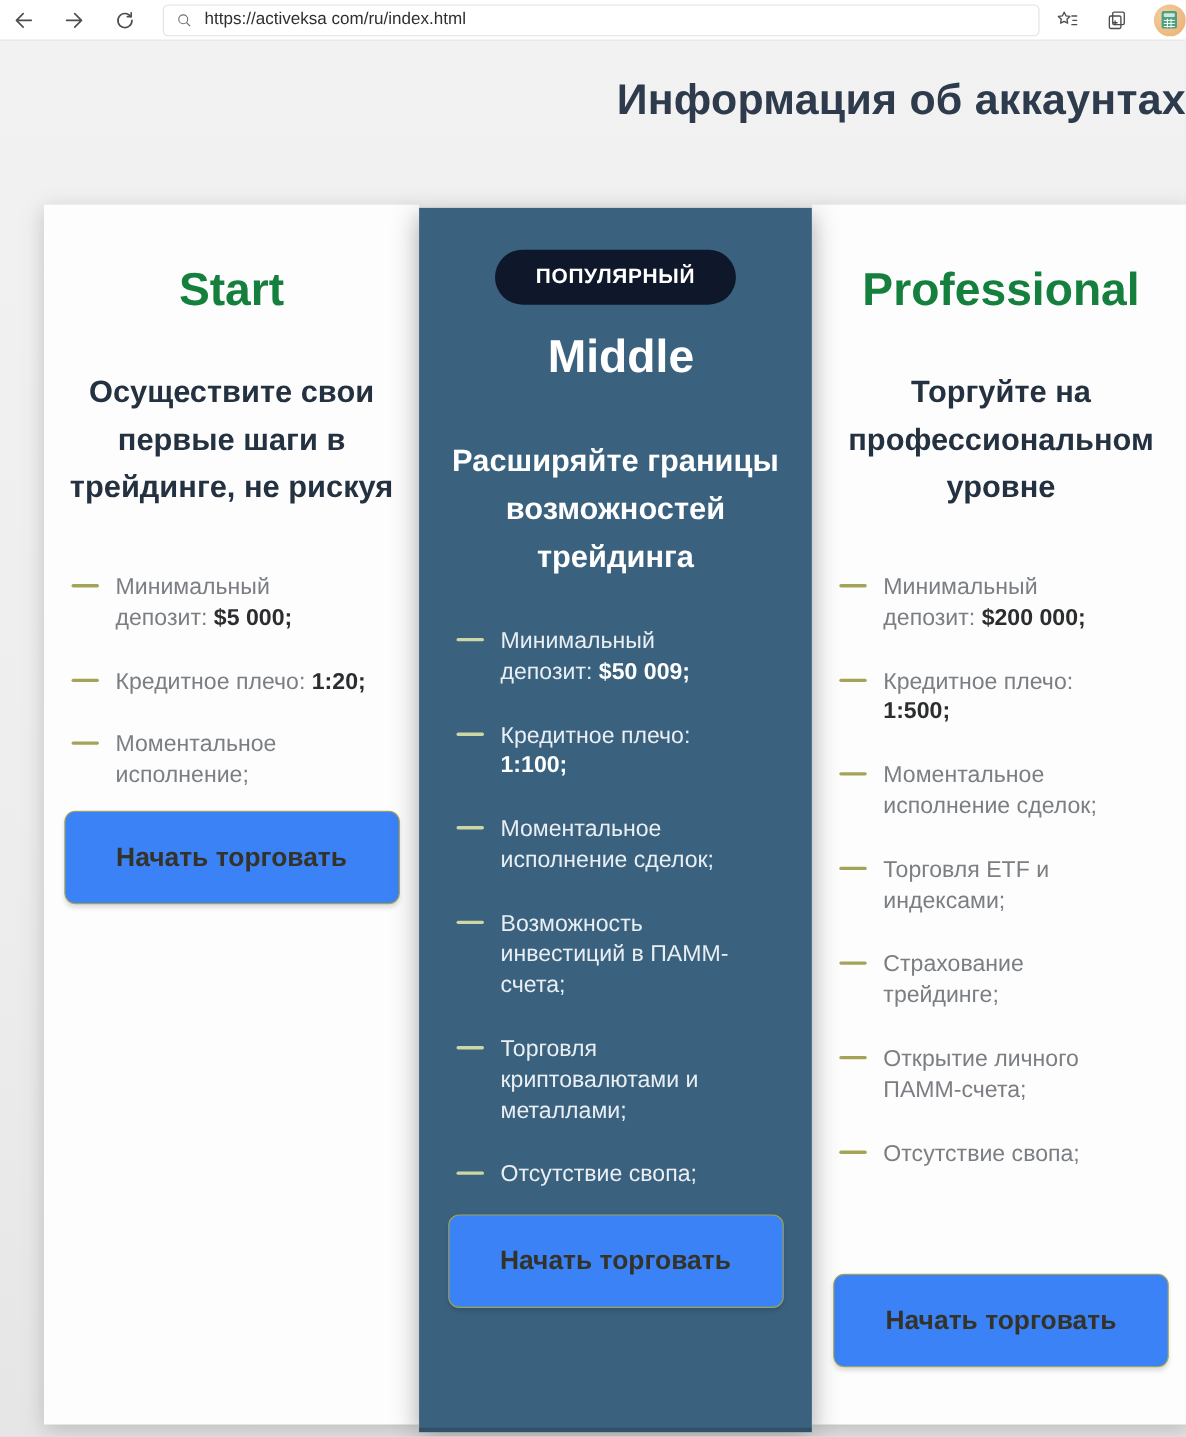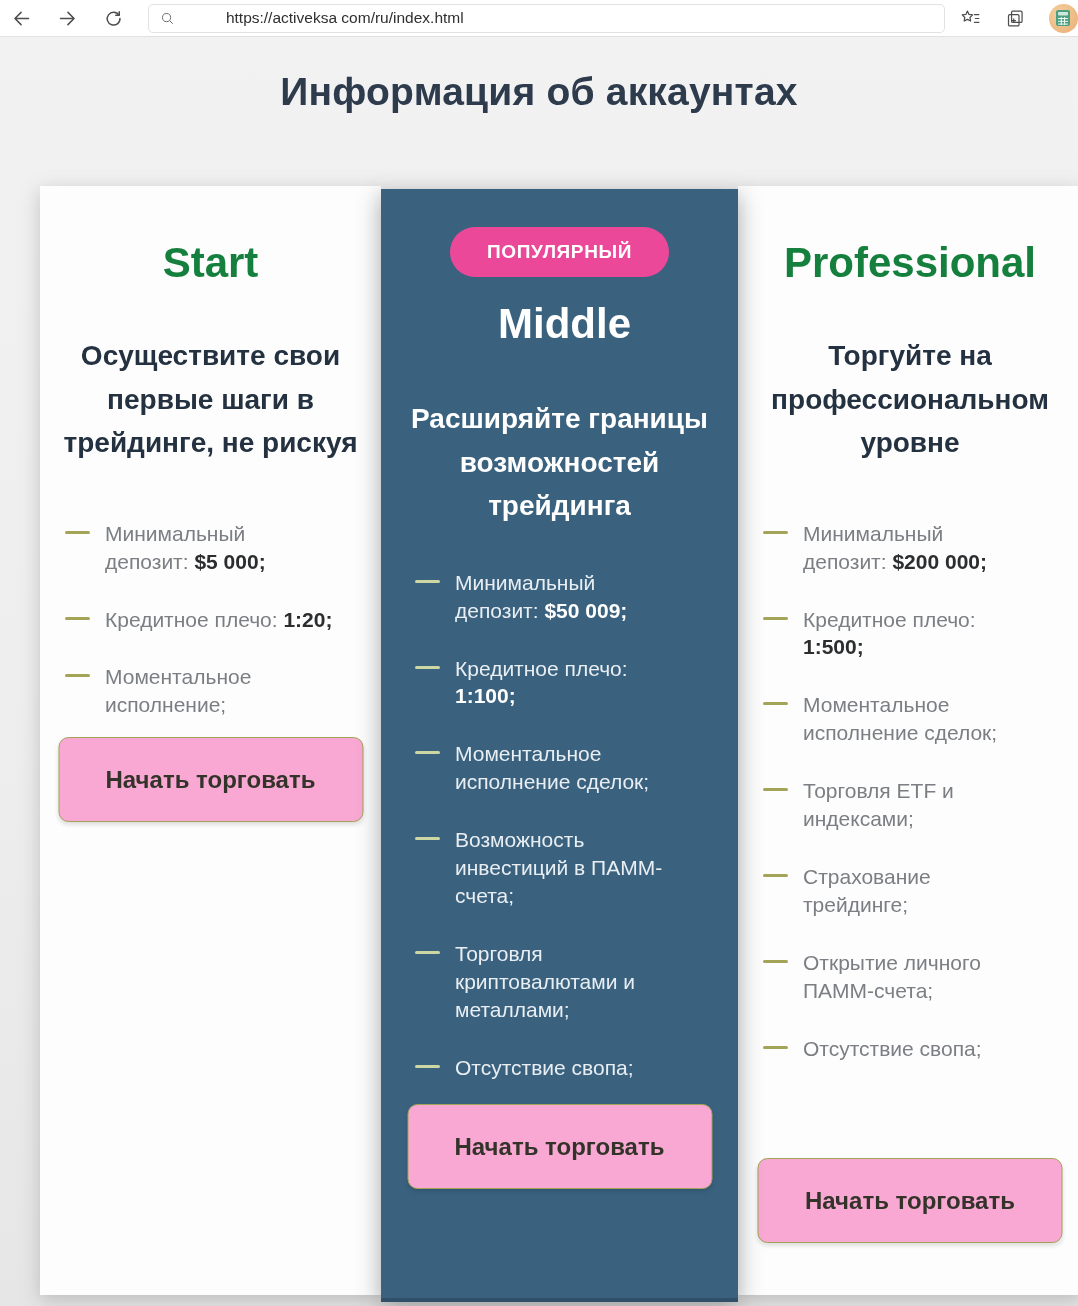--- a/index.html
+++ b/index.html
@@ -15,66 +15,66 @@
     display:flex; align-items:center;
   }
   .nav-btn{ width:24px; height:24px; display:flex; align-items:center; justify-content:center; cursor:pointer; background:none; border:none; }
   .nav-btn svg{ width:21px; height:21px; stroke:#4d4d4d; fill:none; stroke-width:1.7; stroke-linecap:round; stroke-linejoin:round; }
   .btn-back{ margin-left:10px; }
   .btn-fwd{ margin-left:22px; }
   .btn-reload{ margin-left:22px; }
   .url-bar{
     margin-left:22px; width:798px; height:29px; background:#fff;
     border:1px solid #e3e1e1; border-radius:5px; display:flex; align-items:center;
-    padding:0 11px; cursor:text;gap:40px;
+    padding:0 11px; cursor:text;
   }
   .url-bar svg{ width:15px; height:15px; stroke:#6e6e6e; fill:none; stroke-width:1.6; flex:0 0 auto; }
   .url-text{ margin-left:11px; font-size:15.5px; color:#2f2f2f; white-space:nowrap; }
   .chrome-right{ display:flex; align-items:center; margin-left:14px; gap:21px; }
   .chrome-right .nav-btn svg{ stroke-width:1.4; }
   .avatar-btn{ width:29px; height:29px; border-radius:50%; border:none; cursor:pointer;
     background:radial-gradient(circle at 35% 35%, #f4cfa0, #e9ad72); display:flex; align-items:center; justify-content:center; }
   
   .page-title{
-    position:absolute; top:70px; left:0; width:100%; text-align:center;
+    position:absolute; top:70px; left:0; width:100%; text-align:right;
     font-size:39px; font-weight:bold; color:#2d3b4c; letter-spacing:.2px;
   }
   .cards{ position:absolute; top:186px; left:40px; display:flex; align-items:flex-start; }
   .card{
     position:relative; background:#fdfdfd; width:341px; height:1109px;
     box-shadow:0 5px 18px rgba(110,110,110,.35);
   }
   .card.middle{
     width:357px; height:1113px; margin-top:3px; background:#3a627f; z-index:2;
     box-shadow:0 6px 22px rgba(60,60,60,.45), inset 0 -4px 0 rgba(0,0,0,.18);
   }
   .card.pro{ width:344px; }
   .plan-name{ margin-top:52px; text-align:center; font-size:42px; line-height:1.2; font-weight:bold; color:#15803d; }
   .card.middle .plan-name{ color:#ffffff; margin-top:22px;margin-left:10px; }
   .badge{
-    margin:38px auto 0; display:block; width:max-content; background:#ec4899; color:#fff;
+    margin:38px auto 0; display:block; width:max-content; background:#0f172a; color:#fff;
     font-weight:bold; font-size:19px; letter-spacing:.6px; padding:14px 37px; border-radius:27px;
   }
   .tagline{
     margin-top:46px; text-align:center; font-size:28px; font-weight:bold;
     color:#243140; line-height:1.54; white-space:pre-line; padding:0 8px;
   }
   .card.middle .tagline{ color:#ffffff; margin-top:48px; }
   .features{ margin-top:56px; padding:0 18px 0 25px; list-style:none; }
   .card.middle .features{ margin-top:42px; padding-left:34px; }
   .feature{ display:flex; margin-bottom:30px; }
   .dash{ flex:0 0 25px; height:3px; background:#a4a458; border-radius:2px; margin:11px 15px 0 0; }
   .card.middle .dash{ background:#ccd7a3; }
   .ftext{ font-size:21px; line-height:1.33; color:#7b7e82; white-space:pre-line; }
   .ftext b{ color:#2b2d2f; }
   .card.middle .ftext{ color:#e9eef3; }
   .card.middle .ftext b{ color:#ffffff; }
   .cta{
     position:absolute; left:50%; transform:translateX(-50%);
-    width:305px; height:85px; background:#f9a8d4; border:1px solid #a3a356;
+    width:305px; height:85px; background:#3b82f6; border:1px solid #a3a356;
     border-radius:10px; font-family:inherit; font-size:24px; font-weight:bold;
     color:#33332a; cursor:pointer; box-shadow:0 3px 4px rgba(0,0,0,.12);
   }
   .card.start .cta{ top:551px; }
   .card.middle .cta{ top:915px; }
   .card.pro .cta{ top:972px; }
 </style>
 </head>
 <body>
 

